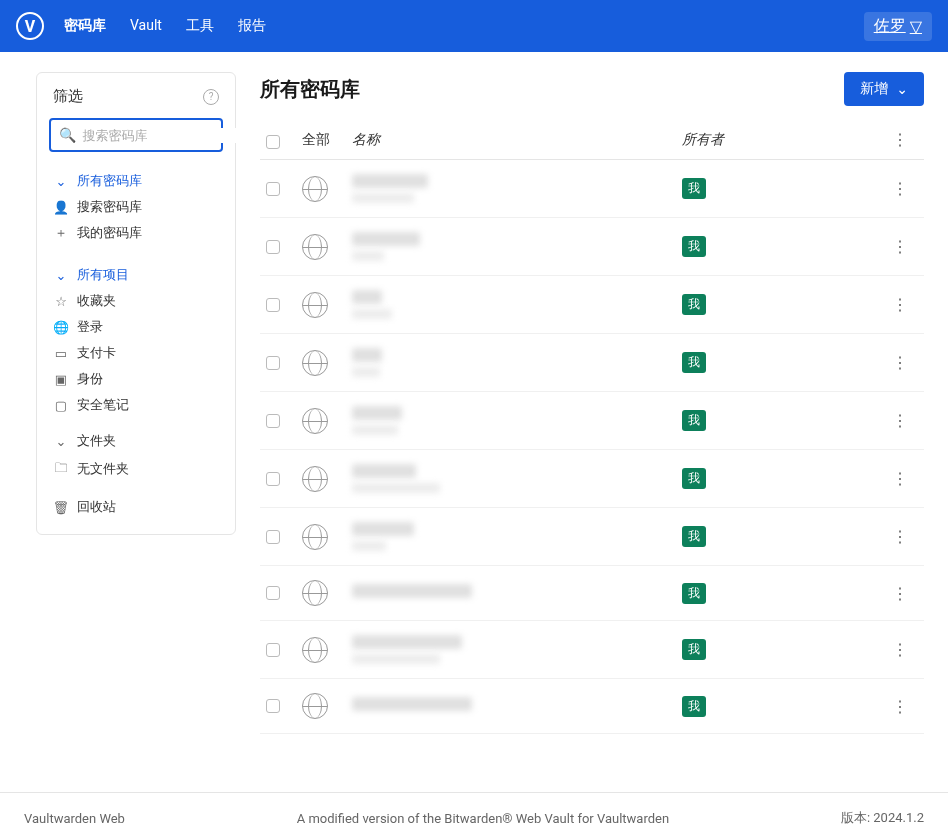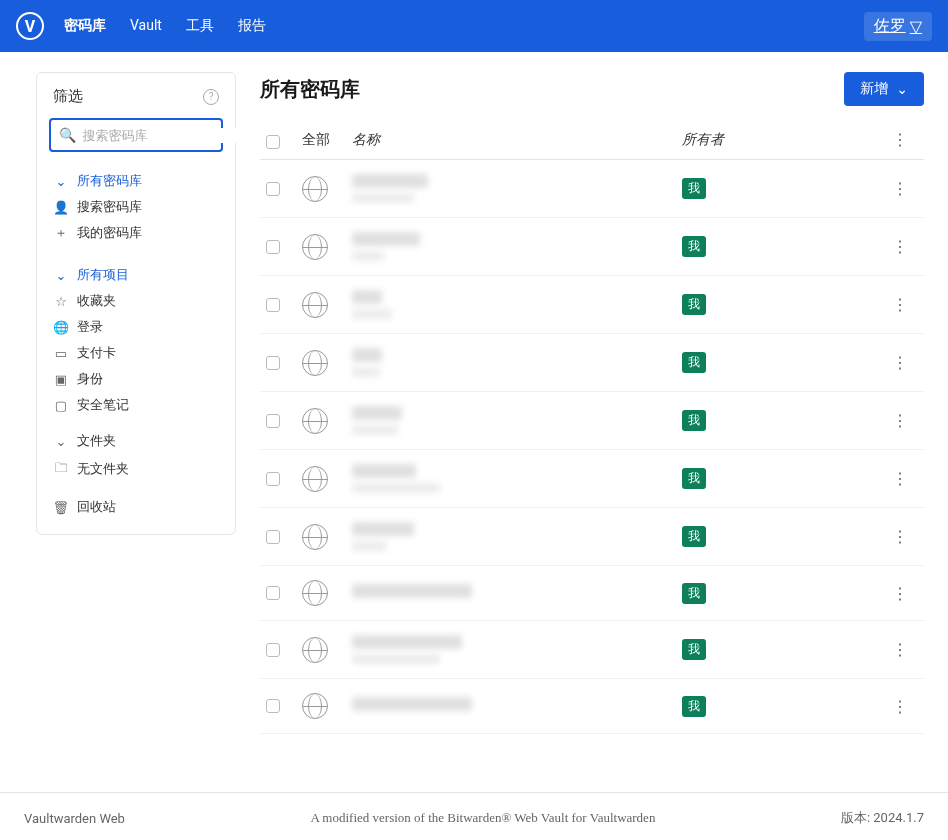--- a/index.html
+++ b/index.html
@@ -251,21 +251,21 @@
     
     .footer {
       border-top: 1px solid #e5e5e5;
       padding: 16px 24px;
       display: flex;
       justify-content: space-between;
       align-items: center;
       font-size: 13px;
       color: #666;
     }
-    .footer-center { flex: 1; text-align: center; font-family: Liberation Serif, serif; }
+    .footer-center { flex: 1; text-align: center; }
   </style>
 </head>
 <body>
 
 <div class="topnav">
   <div class="logo">V</div>
   <div class="nav-items">
     <span class="nav-item active">密码库</span>
     <span class="nav-item">Vault</span>
     <span class="nav-item">工具</span>
@@ -516,14 +516,14 @@
     <div class="owner-cell"><span class="owner-badge">我</span></div>
     <div class="actions-cell">⋮</div>
   </div>
       </div>
   </div>
 </div>
 
 <div class="footer">
   <span>Vaultwarden Web</span>
   <span class="footer-center">A modified version of the Bitwarden® Web Vault for Vaultwarden</span>
-  <span>版本: 2024.1.7</span>
+  <span>版本: 2024.1.2</span>
 </div>
 
 </body></html>

